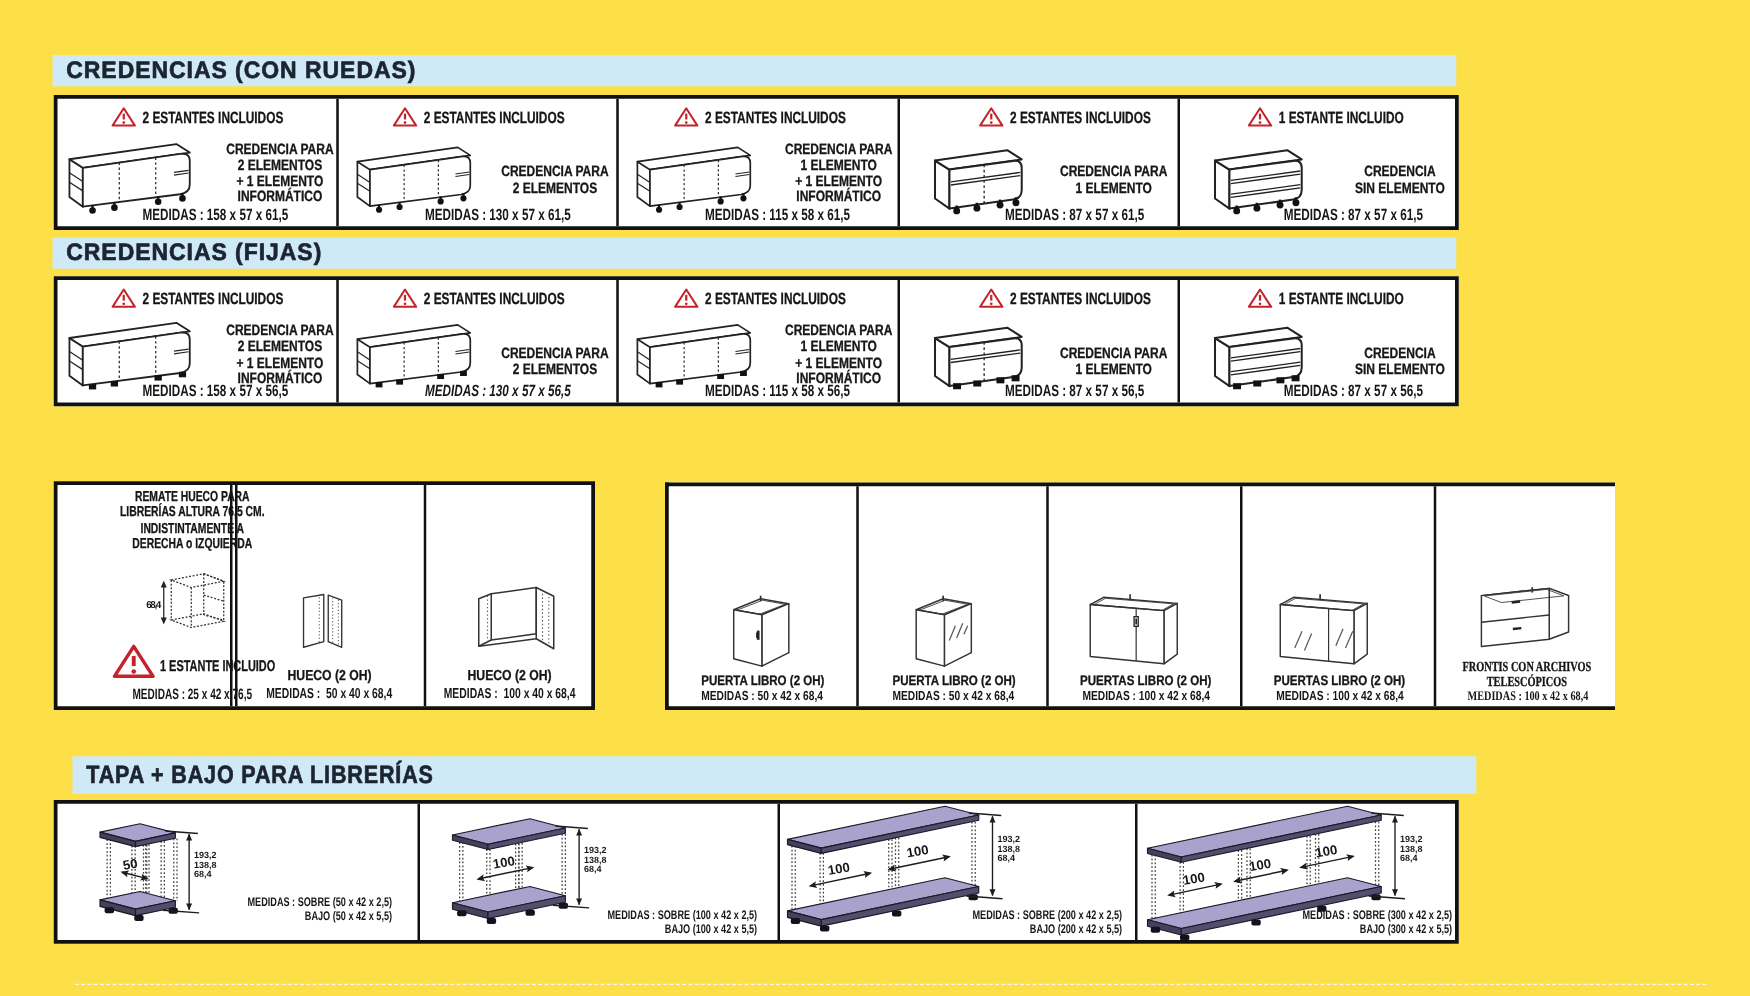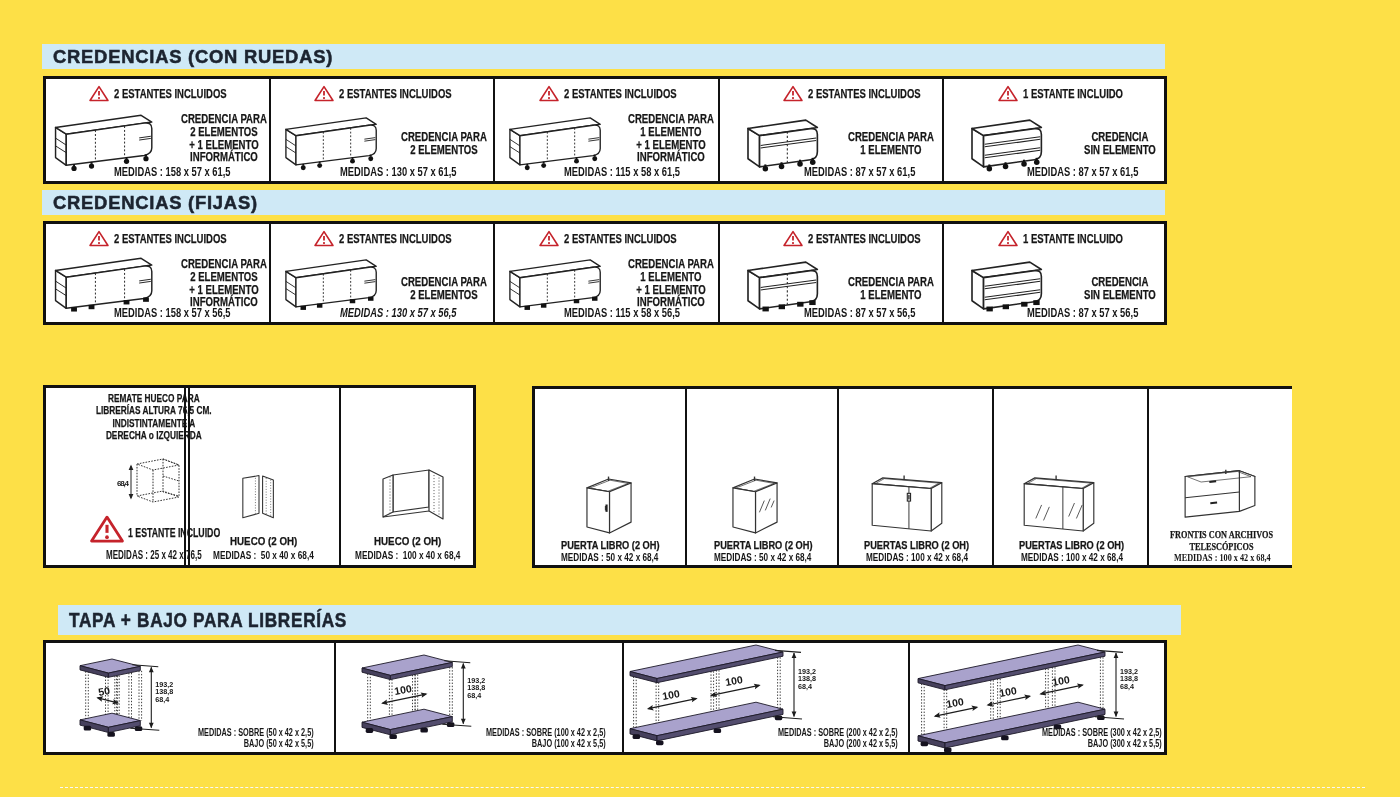--- a/index.html
+++ b/index.html
@@ -623,21 +623,21 @@
             </g>
 <g fill="#1d1d1d">
               <path d="M77.3,9.8 l-2.4,5.5 l4.8,0 Z"></path>
               <path d="M77.3,71.2 l-2.4,-5.5 l4.8,0 Z"></path>
             </g>
 <text x="81.3" y="29.5" font-size="7.2" font-weight="bold" fill="#161616">193,2</text>
 <text x="81.3" y="37.1" font-size="7.2" font-weight="bold" fill="#161616">138,8</text>
 <text x="81.3" y="44.8" font-size="7.2" font-weight="bold" fill="#161616">68,4</text>
 </svg>
       </div>
-      <div class="medr" style="right:20px;bottom:3px;justify-content:flex-end;">
+      <div class="medr" style="right:20px;bottom:13px;justify-content:flex-end;">
           <span class="fitx" style="font-size: 10px; line-height: 1.1; text-align: right; transform: scaleX(0.73); transform-origin: left center; margin-right: -42.66px;">MEDIDAS : SOBRE (50 x 42 x 2,5)
 BAJO (50 x 42 x 5,5)</span>
         </div>
     </div>
     <div class="cell dv" style="left:288px;width:288px;">
       <div class="draw" style="left:20px;top:10px;">
 <svg width="133" height="88" viewBox="0 0 133 88">
 <g stroke="#3f3f3f" stroke-width="1" stroke-dasharray="1.4,1.7" fill="none">
               <line x1="11.7" y1="20.7" x2="11.7" y2="70.7"></line>
               <line x1="14.3" y1="20.7" x2="14.3" y2="70.7"></line>

